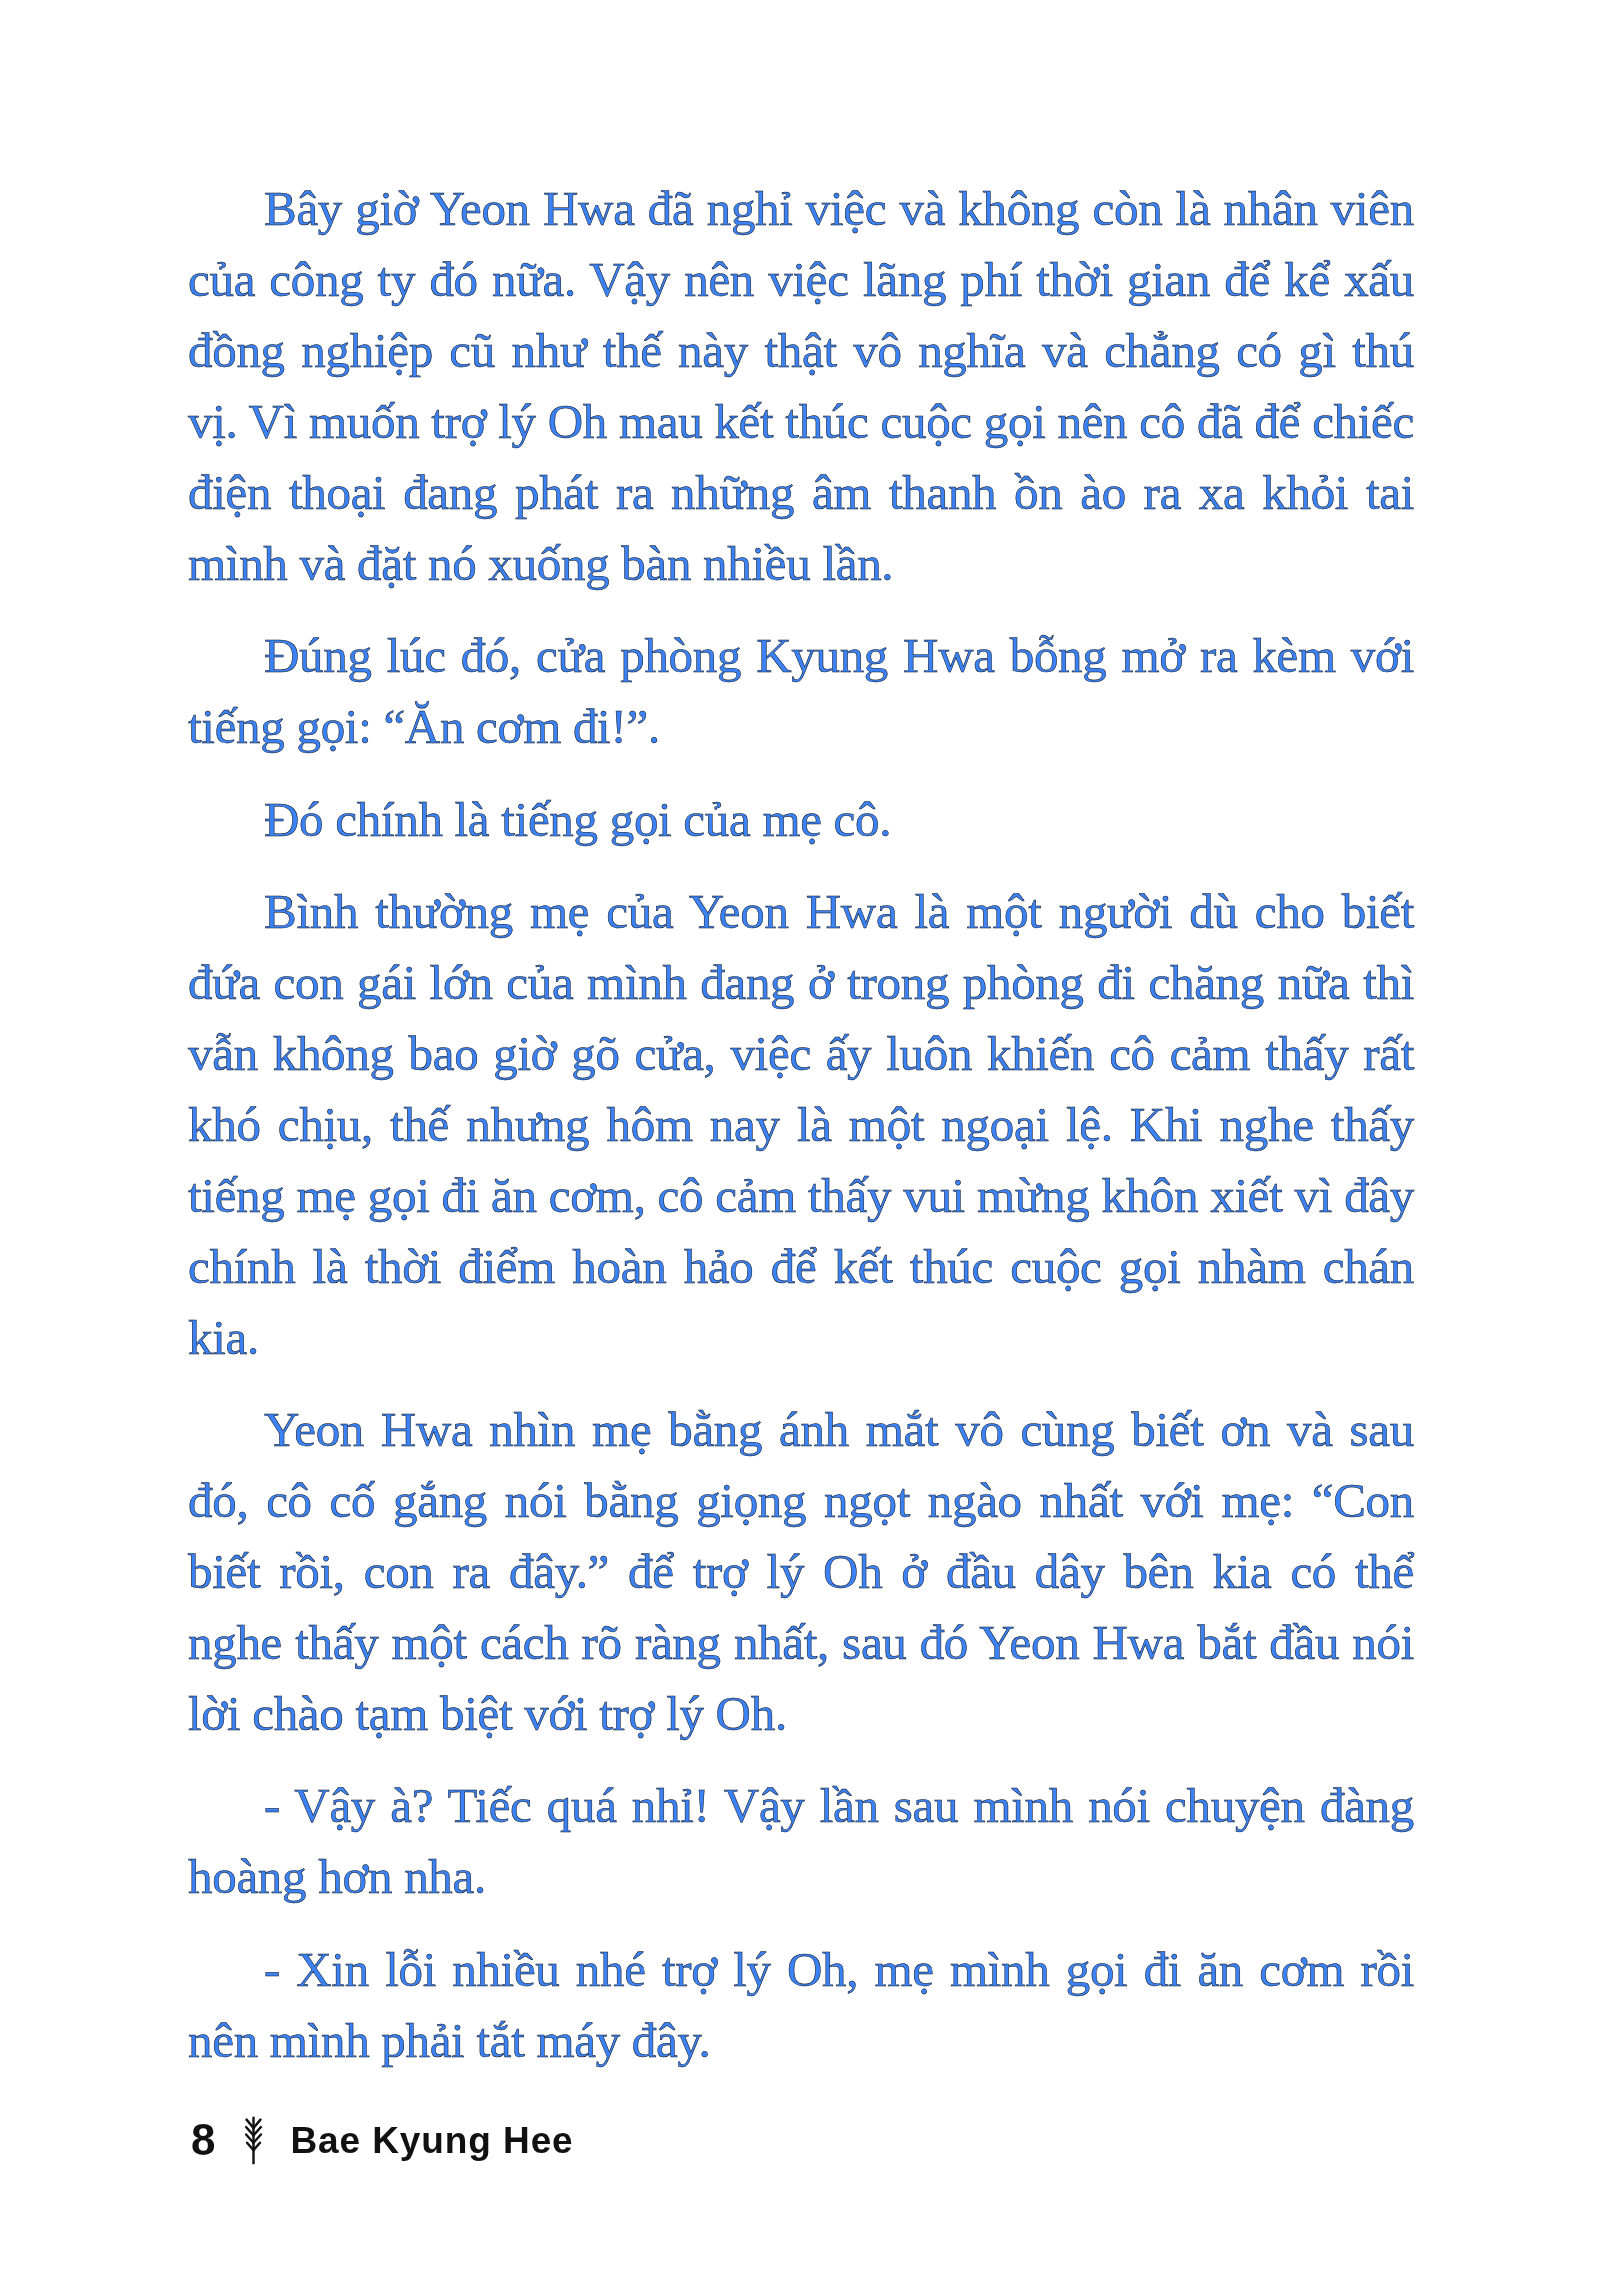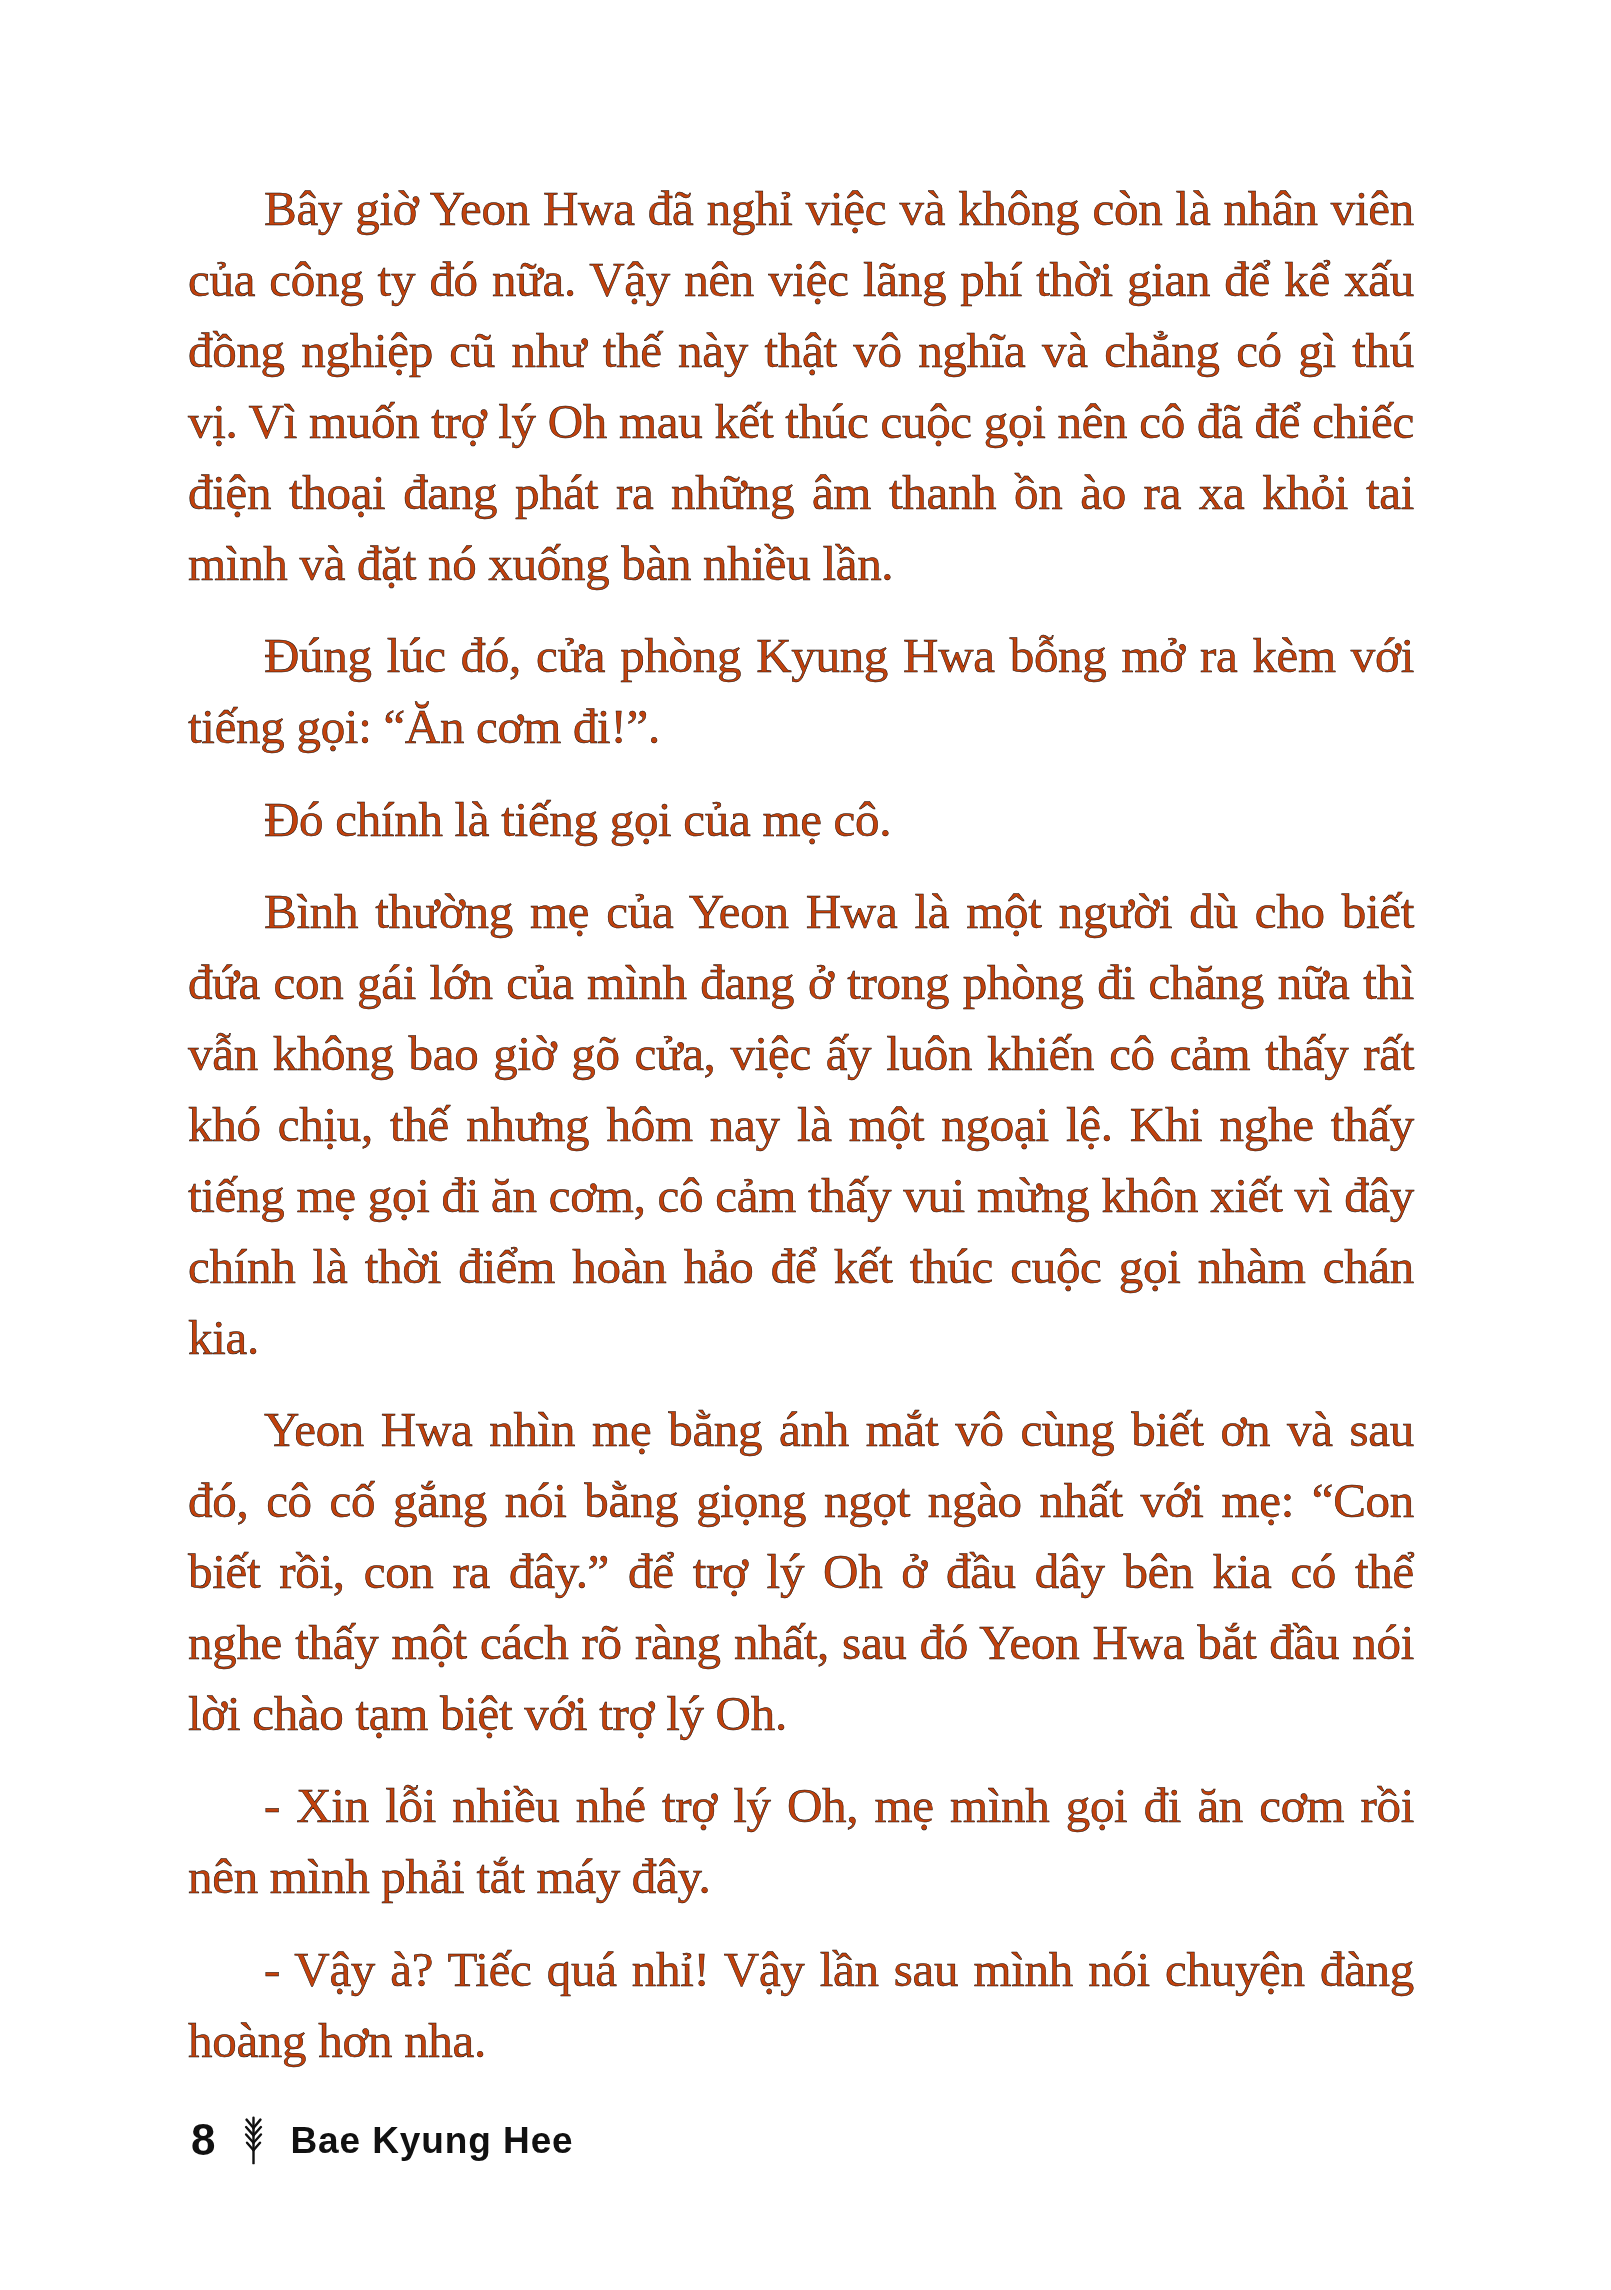--- a/index.html
+++ b/index.html
@@ -16,21 +16,21 @@
   }
   .text-block {
     position: absolute;
     left: 188px;
     top: 173px;
     width: 1226px;
     font-family: "Liberation Serif", "DejaVu Serif", serif;
     font-size: 49px;
     line-height: 71px;
     letter-spacing: -0.3px;
-    color: #c2410c;
+    color: #3b82f6;
     text-align: justify;
     -webkit-text-stroke: 0.5px #0c0c0c;
   }
   .text-block p {
     margin: 0 0 21.3px 0;
     text-indent: 76px;
   }
   .text-block p:last-child {
     margin-bottom: 0;
   }
@@ -66,22 +66,22 @@
 <body>
 
 <div class="page">
 
   <div class="text-block">
     <p>Bây giờ Yeon Hwa đã nghỉ việc và không còn là nhân viên của công ty đó nữa. Vậy nên việc lãng phí thời gian để kể xấu đồng nghiệp cũ như thế này thật vô nghĩa và chẳng có gì thú vị. Vì muốn trợ lý Oh mau kết thúc cuộc gọi nên cô đã để chiếc điện thoại đang phát ra những âm thanh ồn ào ra xa khỏi tai mình và đặt nó xuống bàn nhiều lần.</p>
     <p>Đúng lúc đó, cửa phòng Kyung Hwa bỗng mở ra kèm với tiếng gọi: “Ăn cơm đi!”.</p>
     <p>Đó chính là tiếng gọi của mẹ cô.</p>
     <p>Bình thường mẹ của Yeon Hwa là một người dù cho biết đứa con gái lớn của mình đang ở trong phòng đi chăng nữa thì vẫn không bao giờ gõ cửa, việc ấy luôn khiến cô cảm thấy rất khó chịu, thế nhưng hôm nay là một ngoại lệ. Khi nghe thấy tiếng mẹ gọi đi ăn cơm, cô cảm thấy vui mừng khôn xiết vì đây chính là thời điểm hoàn hảo để kết thúc cuộc gọi nhàm chán kia.</p>
     <p>Yeon Hwa nhìn mẹ bằng ánh mắt vô cùng biết ơn và sau đó, cô cố gắng nói bằng giọng ngọt ngào nhất với mẹ: “Con biết rồi, con ra đây.” để trợ lý Oh ở đầu dây bên kia có thể nghe thấy một cách rõ ràng nhất, sau đó Yeon Hwa bắt đầu nói lời chào tạm biệt với trợ lý Oh.</p>
+    <p>- Vậy à? Tiếc quá nhỉ! Vậy lần sau mình nói chuyện đàng hoàng hơn nha.</p>
     <p>- Xin lỗi nhiều nhé trợ lý Oh, mẹ mình gọi đi ăn cơm rồi nên mình phải tắt máy đây.</p>
-    <p>- Vậy à? Tiếc quá nhỉ! Vậy lần sau mình nói chuyện đàng hoàng hơn nha.</p>
   </div>
 
   <div class="footer">
     <span class="page-num">8</span>
     <span class="wheat">
       <svg width="25" height="52" viewBox="0 0 27 56" xmlns="http://www.w3.org/2000/svg">
         <g stroke="#111111" stroke-width="2.6" stroke-linecap="round" fill="none">
           <path d="M13.5 4 L13.5 53"></path>
           <path d="M13.5 15 L6 6"></path>
           <path d="M13.5 15 L21 6"></path>

